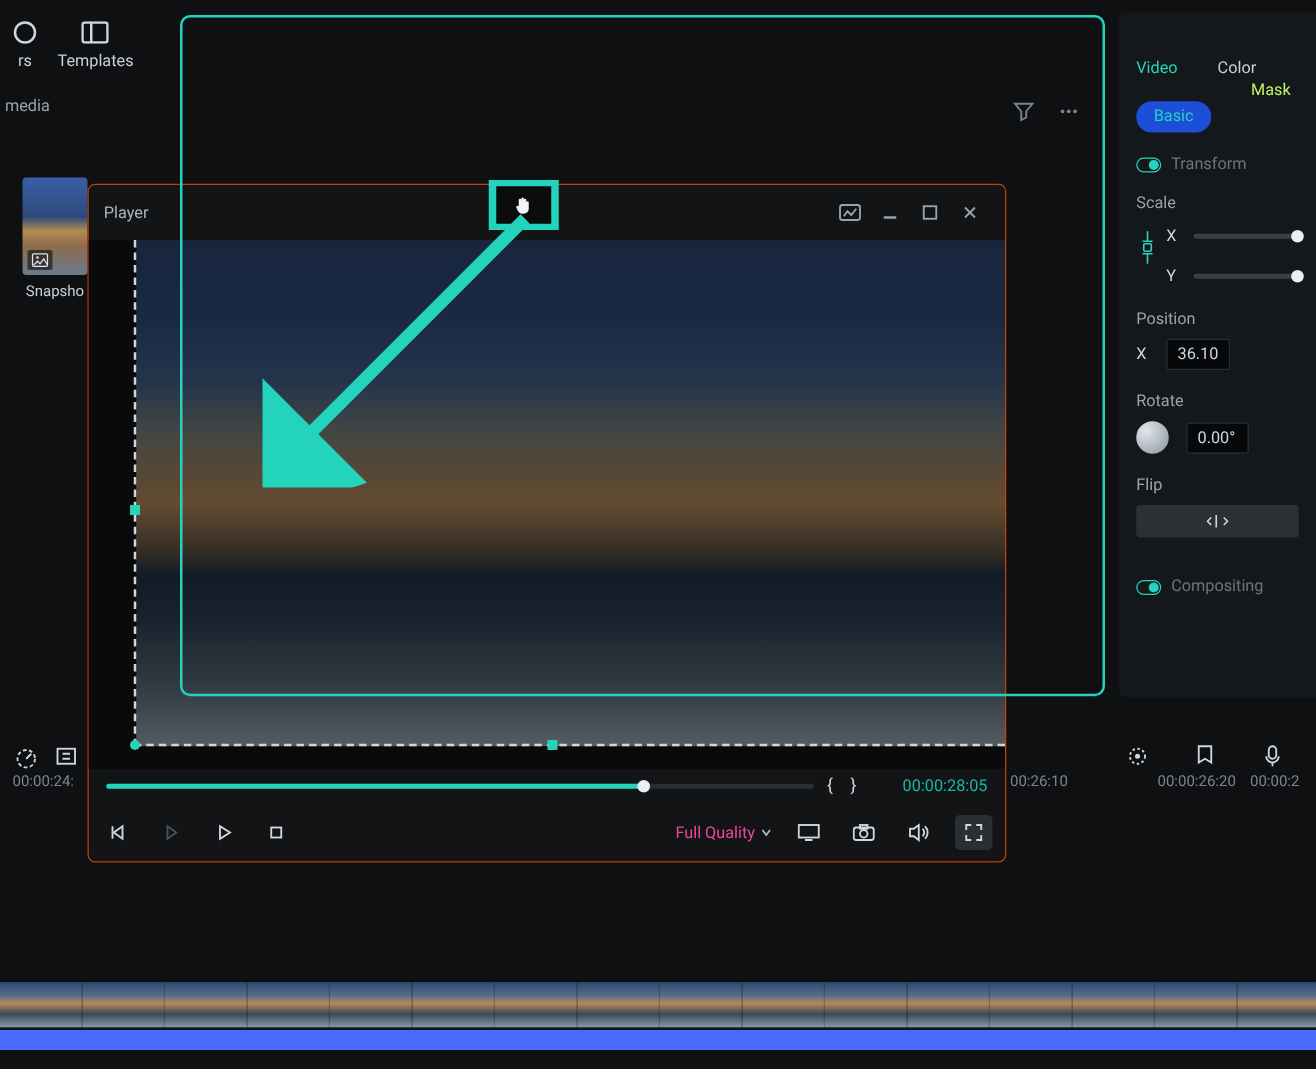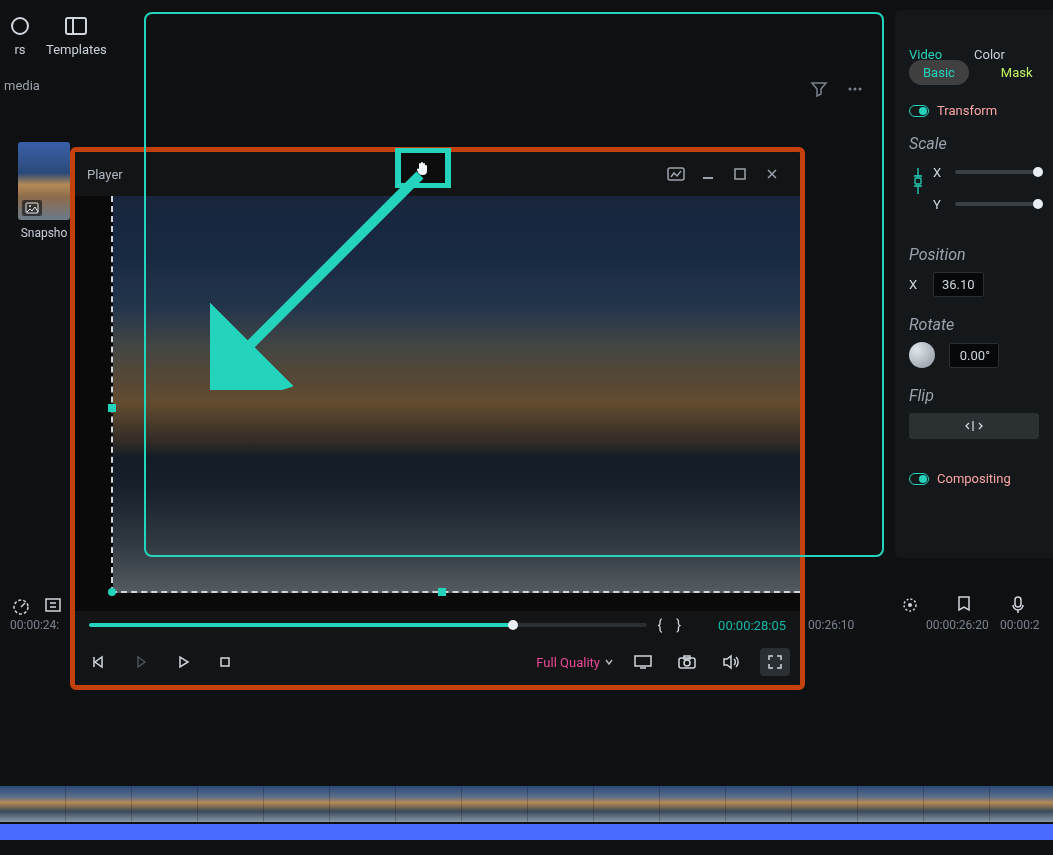--- a/index.html
+++ b/index.html
@@ -28,21 +28,21 @@
   .thumb-ic { position:absolute; bottom:4px; left:4px; width:20px; height:16px; background:rgba(0,0,0,.55); border-radius:2px; display:flex; align-items:center; justify-content:center;}
   .thumb-label { margin-top:6px; text-align:center; color:#c8d0db; font-size:12px;}
   .mini-icons { position:absolute; right: calc(100% - 868px); top:80px; display:flex; gap:18px; color:#7a8490; left:810px;}
   .mini-icons span{cursor:pointer;}
   
   .player {
     position:absolute;
     left:70px; top:147px;
     width:735px; height:543px;
     background:#121416;
-    border:5px solid #c2410c;
+    border:1px solid #c2410c;
     border-radius:6px;
     display:flex; flex-direction:column;
   }
   .player-titlebar {
     height:44px; display:flex; align-items:center; padding:0 12px;
     color:#aeb6c0;
   }
   .player-titlebar .title { flex:0 0 auto;}
   .tb-spacer { flex:1;}
   .tb-icon {width:32px; height:28px; display:flex; align-items:center; justify-content:center; cursor:pointer; color:#9aa3ad;}
@@ -120,33 +120,33 @@
     background:#15181b;
     border-radius:6px 0 0 6px;
     padding:0;
     overflow:hidden;
   }
   .insp-tabs { display:flex; height:44px; align-items:center; padding:0 14px; gap:32px;}
   .insp-tab { color:#c8d0db; cursor:pointer;margin-top:45px;}
   .insp-tab.active { color:#24d3bb;}
   .insp-subtabs { display:flex; gap:18px; padding:6px 14px 14px;}
   .pill { padding:5px 14px; border-radius:14px; cursor:pointer; color:#bef264;}
-  .pill.active { background:#404040; color:#24d3bb;}
-  .section-hdr { display:flex; align-items:center; gap:8px; padding:4px 14px; color:#fca5a5;}
+  .pill.active { background:#1d4ed8; color:#24d3bb;margin-top:21px;}
+  .section-hdr { display:flex; align-items:center; gap:8px; padding:4px 14px; color:#737373;}
   .toggle { width:20px; height:12px; border:1px solid #24d3bb; border-radius:8px; position:relative;}
   .toggle::after{content:""; position:absolute; right:1px; top:1px; width:8px; height:8px; background:#24d3bb; border-radius:50%;}
   .sec-body { padding:6px 14px 14px;}
-  .field-label { color:#9aa3ad; font-size:16px; margin-top:6px; margin-bottom:8px;font-style:italic;}
+  .field-label { color:#9aa3ad; font-size:13px; margin-top:6px; margin-bottom:8px;}
   .scale-row { display:flex; align-items:center; gap:8px; height:22px;}
   .axis-lbl { width:14px; color:#cfd6de;}
   .slider { flex:1; height:4px; background:#3a4046; border-radius:2px; position:relative;}
   .slider-thumb { position:absolute; right:-4px; top:50%; width:10px; height:10px; background:#e8eef4; border-radius:50%; transform:translateY(-50%);}
   .lock-col{ width:18px; height:40px; display:flex; align-items:center; justify-content:center;}
   .pos-row { display:flex; align-items:center; gap:10px; margin-top:4px;}
-  .pos-val { background:#070809; border-radius:2px; padding:4px 8px; color:#cfd6de; min-width:50px; text-align:right; border:1px solid #2a2f33;}
+  .pos-val { background:#070809; border-radius:2px; padding:4px 8px; color:#cfd6de; min-width:50px; text-align:left; border:1px solid #2a2f33;}
   .rotate-row{ display:flex; align-items:center; gap:14px; margin-top:6px;}
   .knob { width:26px; height:26px; border-radius:50%; background:radial-gradient(circle at 30% 30%,#e0e6ec,#8b949c);}
   .flip-row { margin-top:8px; display:flex; gap:8px;}
   .flip-btn { flex:1; min-width:96px; height:26px; background:#2b3033; border-radius:3px; display:flex; align-items:center; justify-content:center; cursor:pointer;}
   
   .marker-row {
     position:absolute; left:0; right:0; top:575px; height:60px;
     display:flex; align-items:center; padding:0 8px;
     color:#c8d0db;
   }
@@ -381,21 +381,21 @@
         </div>
         <div class="scale-row" style="margin-top:10px;">
           <span class="axis-lbl">Y</span>
           <div class="slider">
               <div class="slider-thumb"></div>
             </div>
         </div>
       </div>
     </div>
 
-    <div class="field-label" style="margin-top:30px;">Position</div>
+    <div class="field-label" style="margin-top:16px;">Position</div>
     <div class="pos-row">
       <span class="axis-lbl">X</span>
       <span class="pos-val">36.10</span>
     </div>
 
     <div class="field-label" style="margin-top:18px;">Rotate</div>
     <div class="rotate-row">
       <div class="knob"></div>
       <span class="pos-val">0.00°</span>
     </div>

